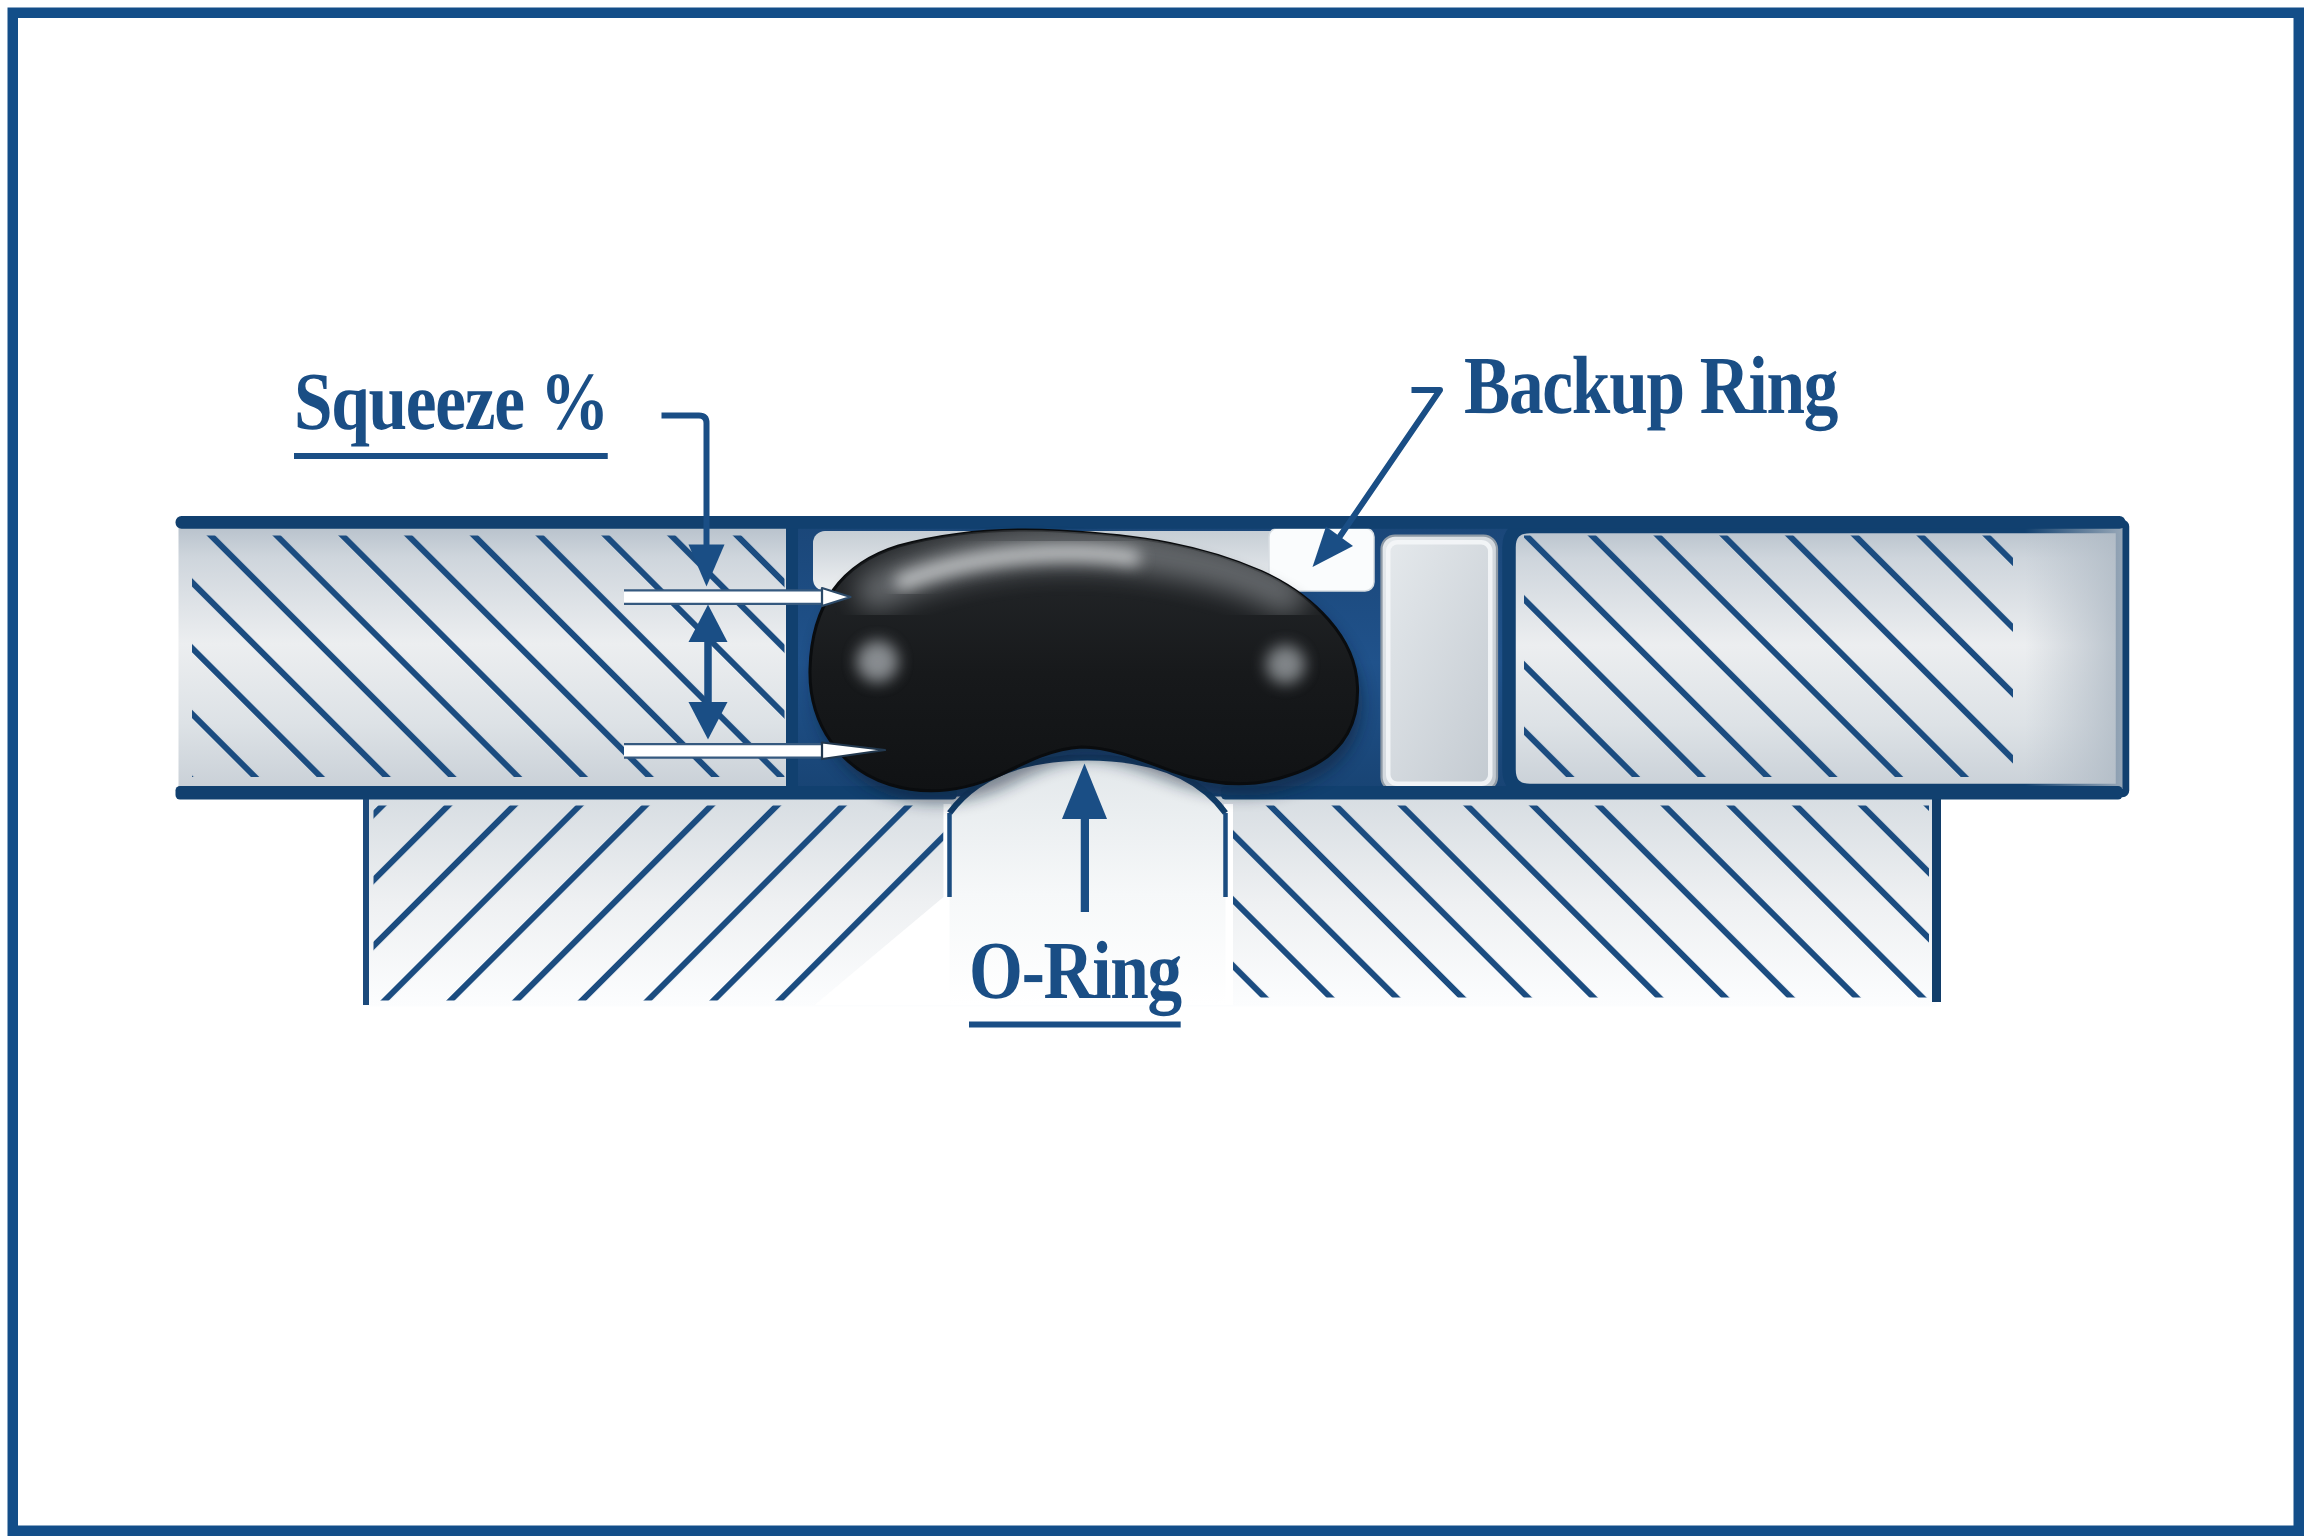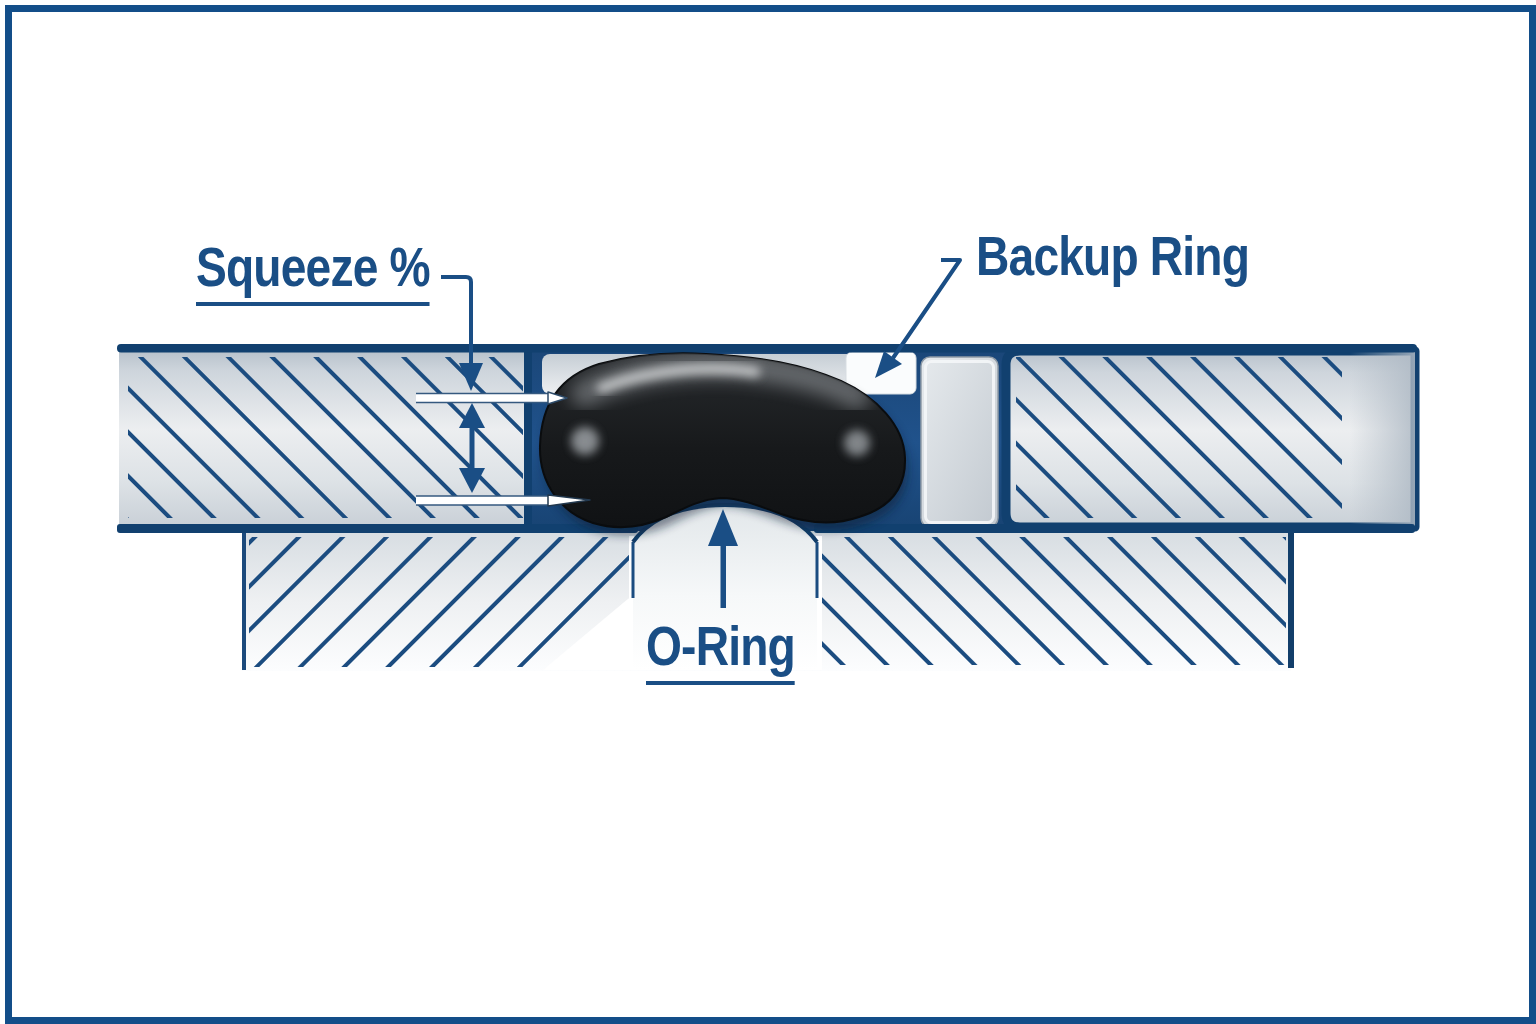--- a/index.html
+++ b/index.html
@@ -6,21 +6,21 @@
     --frame-blue:#134e89;
     --label-blue:#1a4e85;
     --background:#ffffff;
   }
   html,body{margin:0;padding:0;}
   body{
     width:1536px;height:1024px;position:relative;overflow:hidden;
     background:var(--background);
     font-family:"Liberation Sans","DejaVu Sans",sans-serif;
   }
-  .stage{position:absolute;inset:0;}
+  .stage{position:absolute;inset:0;font-family:Liberation Serif, serif;}
   .frame{
     position:absolute;left:5px;top:5px;right:0;bottom:0;
     border:7px solid var(--frame-blue);
     pointer-events:none;
   }
   svg.diagram{position:absolute;left:0;top:0;width:1536px;height:1024px;}
   .label{
     position:absolute;
     color:var(--label-blue);
     font-weight:bold;

